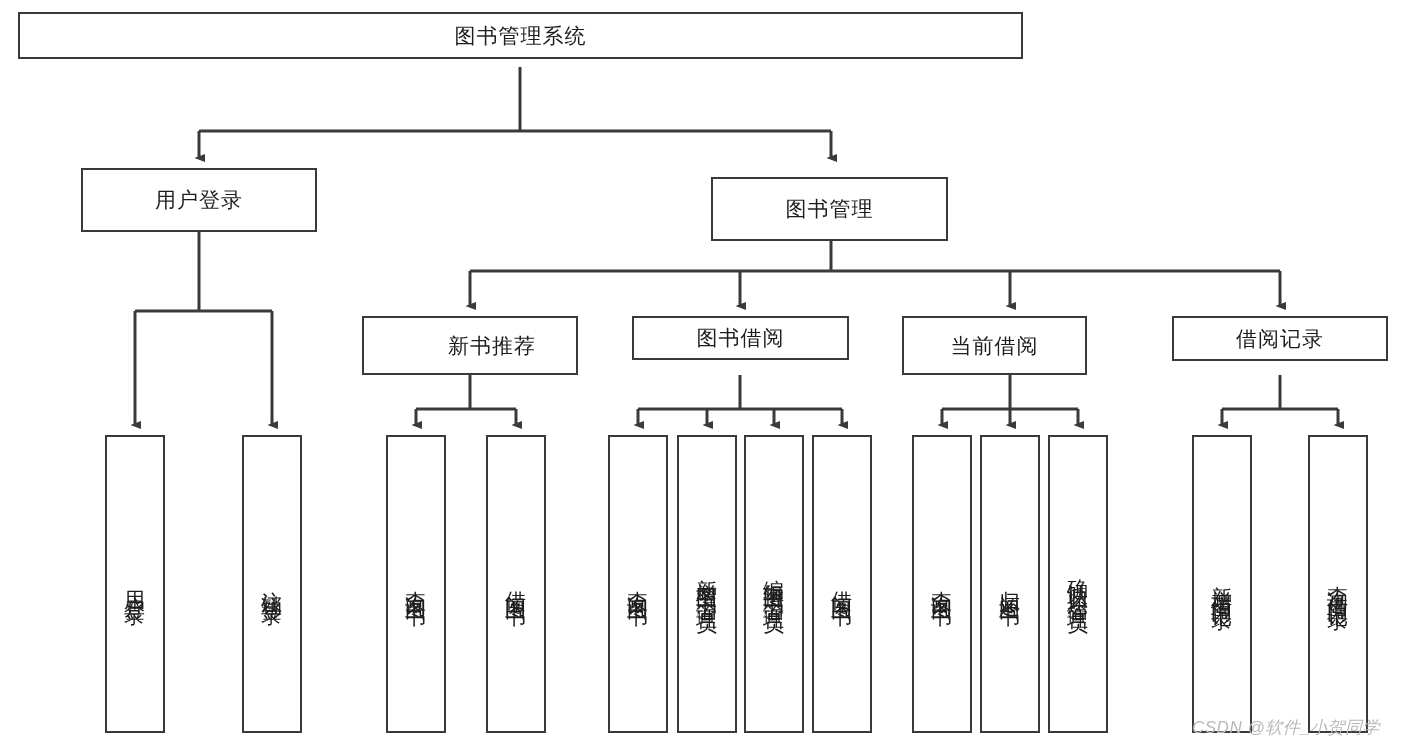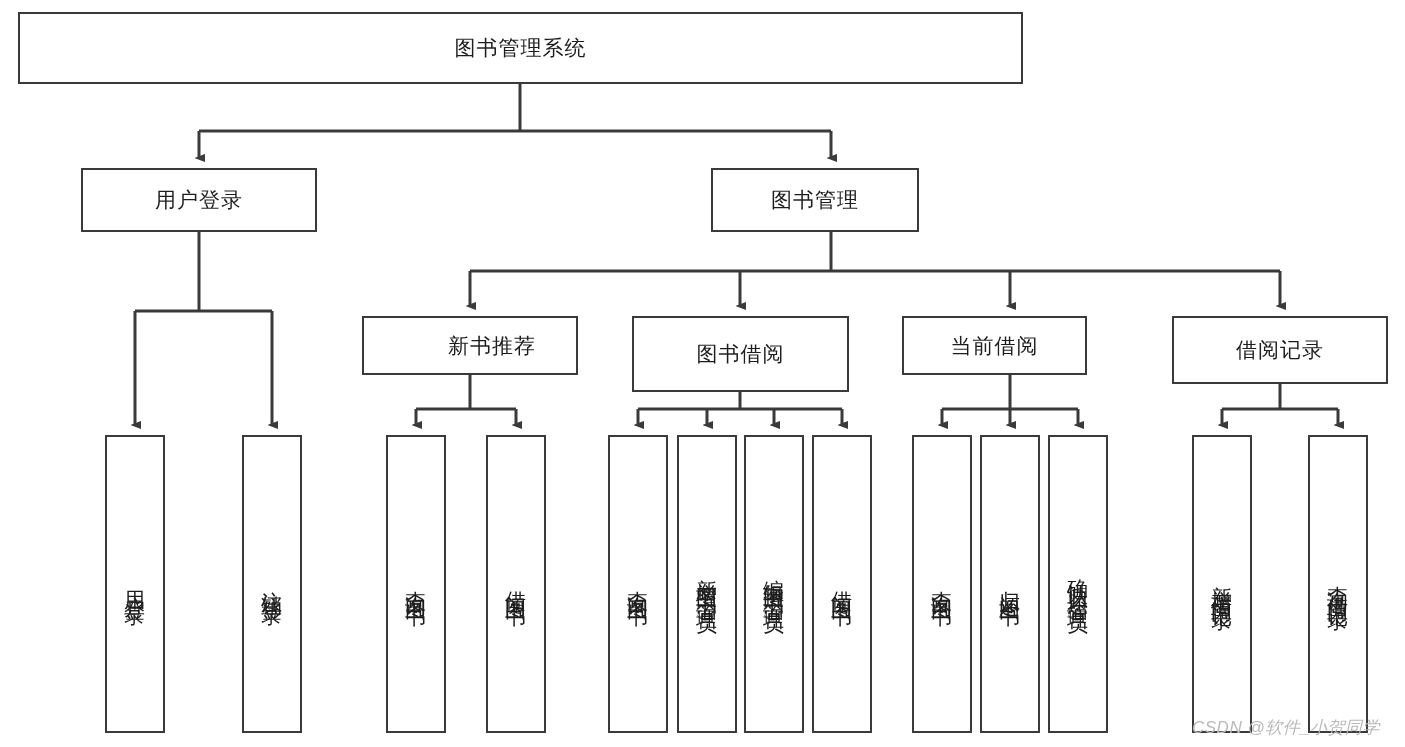--- a/index.html
+++ b/index.html
@@ -105,41 +105,41 @@
       <path d="M1010,409 L1010,425" marker-end="url(#arrow)"></path>
       <path d="M1078,409 L1078,425" marker-end="url(#arrow)"></path>
 
       <path d="M1280,375 L1280,409"></path>
       <path d="M1222,409 L1338,409"></path>
       <path d="M1222,409 L1222,425" marker-end="url(#arrow)"></path>
       <path d="M1338,409 L1338,425" marker-end="url(#arrow)"></path>
     </g>
   </svg>
 
-  <div class="node h" style="left:18px; top:12px; width:1005px; height:72px;">
+  <div class="node h" style="left:18px; top:12px; width:1005px; height:47px;">
     <span>图书管理系统</span>
   </div>
 
   <div class="node h" style="left:81px; top:168px; width:236px; height:64px;">
     <span>用户登录</span>
   </div>
-  <div class="node h" style="left:711px; top:168px; width:208px; height:64px;">
+  <div class="node h" style="left:711px; top:177px; width:237px; height:64px;">
     <span>图书管理</span>
   </div>
 
   <div class="node h" style="left:362px; top:316px; width:216px; height:59px;padding-left:44px;">
     <span>新书推荐</span>
   </div>
-  <div class="node h" style="left:632px; top:316px; width:217px; height:76px;">
+  <div class="node h" style="left:632px; top:316px; width:217px; height:44px;">
     <span>图书借阅</span>
   </div>
   <div class="node h" style="left:902px; top:316px; width:185px; height:59px;">
     <span>当前借阅</span>
   </div>
-  <div class="node h" style="left:1172px; top:316px; width:216px; height:68px;">
+  <div class="node h" style="left:1172px; top:316px; width:216px; height:45px;">
     <span>借阅记录</span>
   </div>
 
   <div class="node v" style="left:105px; top:435px; width:60px; height:298px;">
     <span class="vtext">用户登录</span>
   </div>
   <div class="node v" style="left:242px; top:435px; width:60px; height:298px;">
     <span class="vtext">注销登录</span>
   </div>
 

